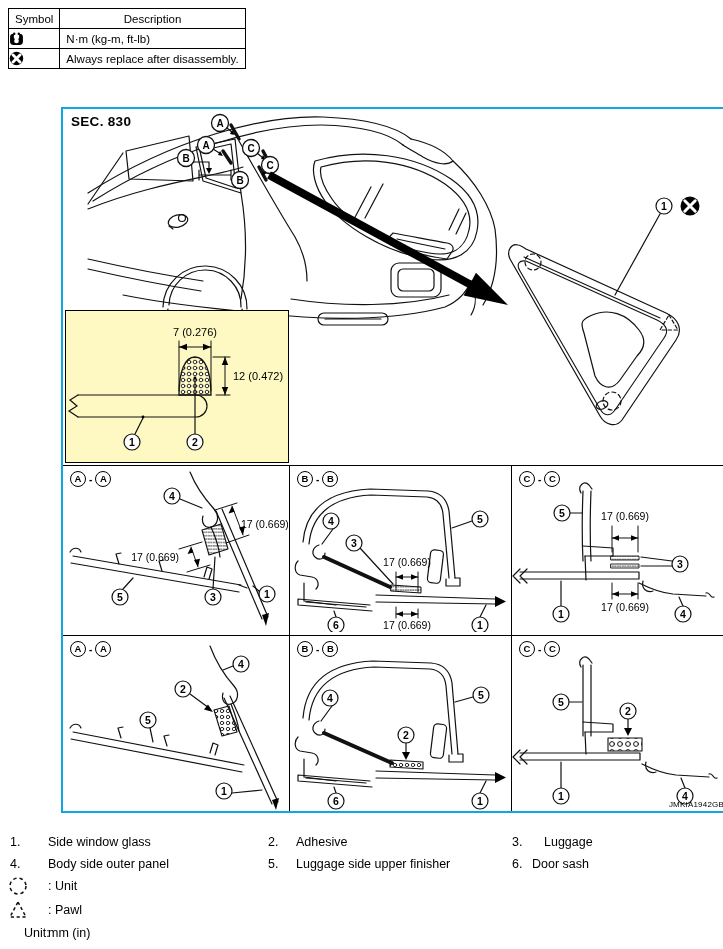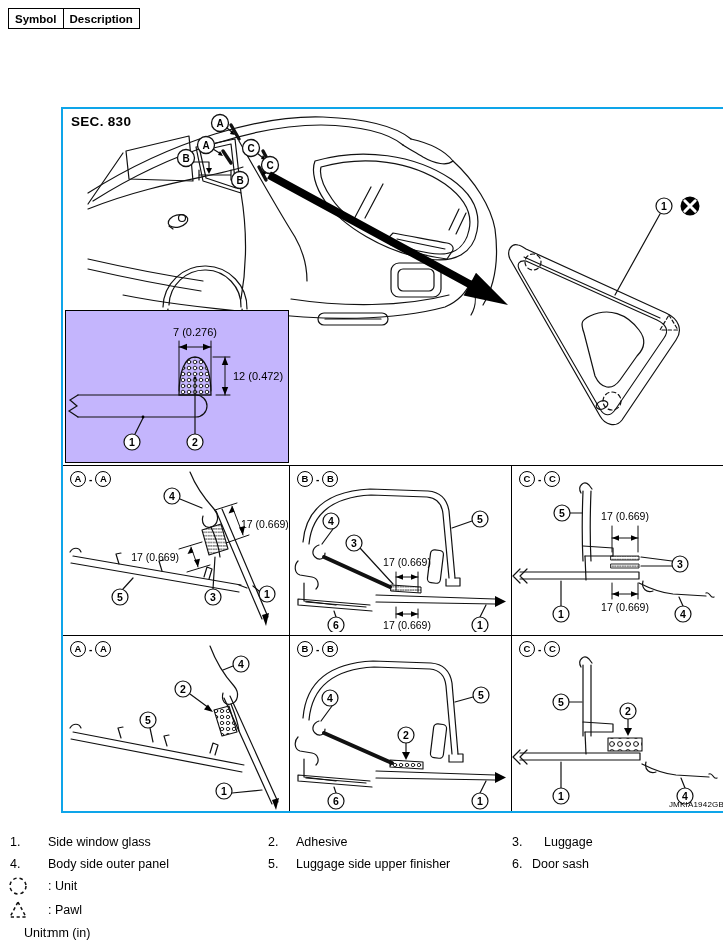--- a/index.html
+++ b/index.html
@@ -6,33 +6,33 @@
   body{
     width:723px;height:949px;position:relative;background:#fff;color:#000;
     font-family:"Liberation Sans",sans-serif;overflow:hidden;
   }
   .abs{position:absolute;}
   svg{display:block;}
   svg text{font-family:"Liberation Sans",sans-serif;fill:#000;stroke:none;}
 
   
   #symbol-table{left:8px;top:8px;border-collapse:collapse;font-size:11.5px;}
-  #symbol-table td,#symbol-table th{border:1.4px solid #000;padding:0 6px;height:19px;font-weight:bold;}
+  #symbol-table td,#symbol-table th{border:1.4px solid #000;padding:0 6px;height:19px;font-weight:normal;}
   #symbol-table th{text-align:center;}
   #symbol-table td.sym{width:44px;text-align:center;padding:0;}
   #symbol-table td.desc{width:148px;text-align:left;white-space:nowrap;}
   #symbol-table .ic{vertical-align:middle;}
 
   
   #frame{left:45px;top:107px;width:663px;height:702px;border:2px solid #0ea5e9;background:#fff;margin-left:16px;}
   #sec-label{left:8px;top:5px;font-size:13.5px;font-weight:bold;letter-spacing:.3px;}
   #drawing-id{right:2px;bottom:2px;font-size:8px;letter-spacing:.2px;}
 
   
-  #inset-box{left:2px;top:201px;width:222px;height:151px;border:1.5px solid #000;background:#c4b5fd;z-index:3;}
+  #inset-box{left:2px;top:201px;width:222px;height:151px;border:1.5px solid #000;background:#fef9c3;z-index:3;}
 
   
   .panel{background:#fff;z-index:2;border-top:1.5px solid #000;box-sizing:border-box;}
   .panel.bR{border-right:1.5px solid #000;}
   .r1{top:356px;height:170px;}
   .r2{top:526px;height:176px;}
   .c1{left:0;width:227px;}
   .c2{left:227px;width:222px;}
   .c3{left:449px;width:214px;}
   .panel-title{position:absolute;left:7px;top:5px;display:flex;align-items:center;gap:2px;font-weight:bold;z-index:4;}
@@ -44,20 +44,42 @@
   .lg{font-size:12.5px;white-space:nowrap;}
 </style>
 </head>
 <body>
 
 <table id="symbol-table" class="abs">
   <tbody>
       <tr>
     <th>Symbol</th>
     <th>Description</th>
+  </tr>
+  <tr>
+    <td class="sym">
+      <svg class="ic" width="15" height="15" viewBox="0 0 14 14">
+        <rect x="1" y="2.5" width="12" height="10.5" rx="3.2" fill="#000"></rect>
+        <rect x="4.6" y="0.5" width="4.8" height="5.5" fill="#fff"></rect>
+        <circle cx="7" cy="5.4" r="2.5" fill="#fff"></circle>
+        <circle cx="4.9" cy="2.6" r="1.1" fill="#000"></circle>
+        <circle cx="9.1" cy="2.6" r="1.1" fill="#000"></circle>
+        <circle cx="7" cy="9.3" r="2.2" fill="#fff"></circle>
+      </svg>
+    </td>
+    <td class="desc">N·m (kg-m, ft-lb)</td>
+  </tr>
+  <tr>
+    <td class="sym">
+      <svg class="ic" width="15" height="15" viewBox="0 0 14 14">
+        <circle cx="7" cy="7" r="6.3" fill="#000"></circle>
+        <path d="M3.6,3.6 L10.4,10.4 M10.4,3.6 L3.6,10.4" stroke="#fff" stroke-width="2.6" stroke-linecap="round"></path>
+      </svg>
+    </td>
+    <td class="desc">Always replace after disassembly.</td>
   </tr>
 </tbody>
   </table>
 
 <div id="frame" class="abs">
 
   <div id="sec-label" class="abs">SEC. 830</div>
 
   <svg class="abs" style="left:0;top:0;z-index:1" width="663" height="356" viewBox="0 0 663 356" fill="none" stroke="#111" stroke-width="1.2" stroke-linecap="round" stroke-linejoin="round">
 

